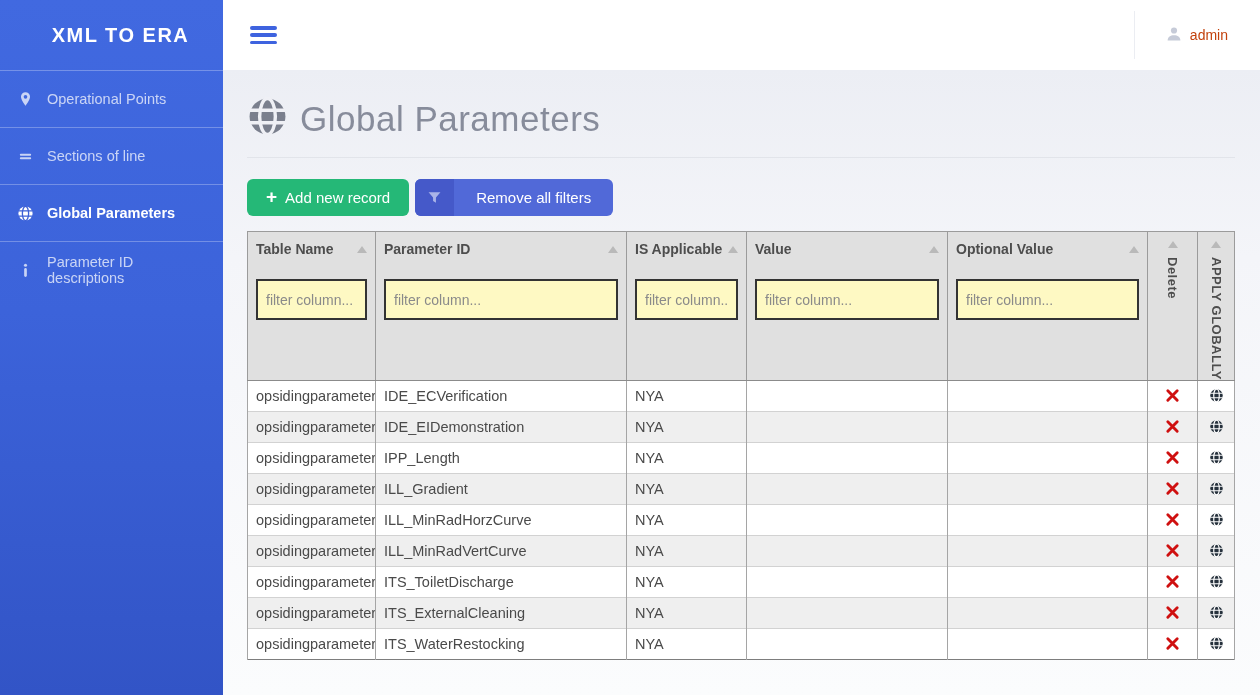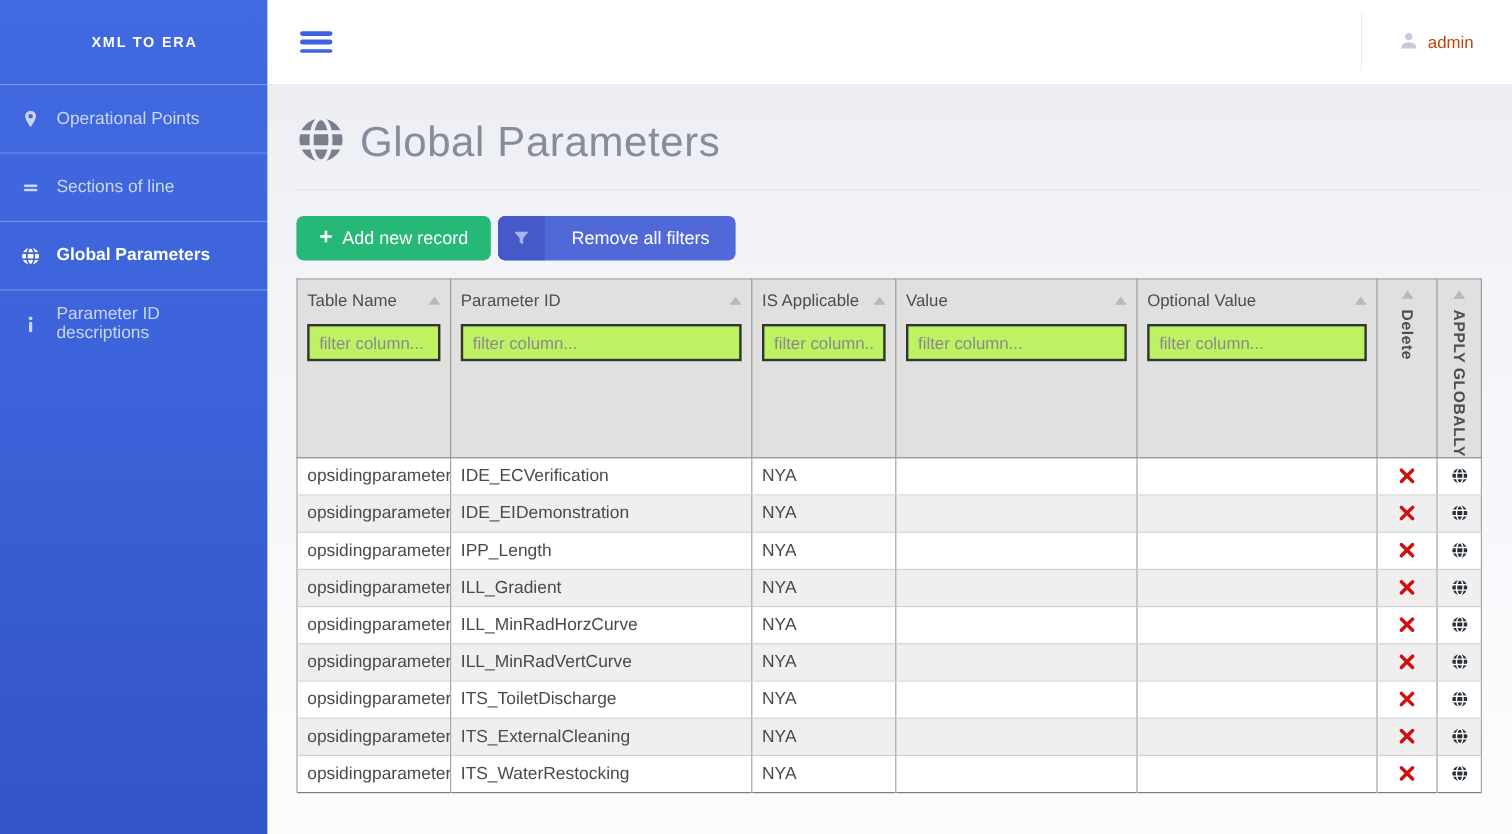--- a/index.html
+++ b/index.html
@@ -4,21 +4,21 @@
 <style>
   * { margin:0; padding:0; box-sizing:border-box; }
   html,body { width:1260px; height:695px; overflow:hidden; font-family:"Liberation Sans", sans-serif; }
   .app { display:flex; width:1260px; height:695px; background:#f2f3f8; }
 
   
   .sidebar { width:223px; min-width:223px; height:695px;
     background:linear-gradient(180deg,#4169e0 0%,#3c63da 45%,#3254c6 100%);
     color:#fff; display:flex; flex-direction:column; }
   .sidebar-title { height:70px; display:flex; align-items:center; justify-content:center;
-    padding-left:18px; font-size:12px; font-weight:bold; letter-spacing:1.5px; color:#ffffff; }
+    padding-left:18px; font-size:20px; font-weight:bold; letter-spacing:1.5px; color:#ffffff; }
   .sidebar-nav { display:flex; flex-direction:column; }
   .nav-item { display:flex; align-items:center; gap:13px; height:57px; padding:0 16px;
     color:rgba(255,255,255,0.72); font-size:14.5px; border-top:1px solid rgba(255,255,255,0.28);
     cursor:pointer; }
   .nav-item.active { color:#ffffff; font-weight:bold; }
   .nav-item .icon { width:18px; height:18px; display:inline-flex; align-items:center; justify-content:center; flex:0 0 18px; }
   .nav-item svg { width:17px; height:17px; }
 
   
   .main { flex:1; display:flex; flex-direction:column; }
@@ -52,25 +52,25 @@
   .btn-filter .funnel-seg svg { width:15px; height:15px; }
   .btn-filter .lbl { padding:0 22px; }
 
   
   .table-wrap { margin-top:15px; }
   table { border-collapse:collapse; table-layout:fixed; width:986px; background:#fff; }
   thead th { background:#e0e0e0; border:1px solid #9b9b9b; border-bottom:1px solid #8b8b8b;
     vertical-align:top; height:147px; padding:9px 8px 0 8px; text-align:left; cursor:pointer; }
   th.vcol { padding:9px 0 0 0; }
   .th-top { display:flex; align-items:center; justify-content:space-between; }
-  .th-label { font-size:14px; font-weight:normal; color:#4d4d4d; white-space:nowrap; overflow:hidden; }
+  .th-label { font-size:14px; font-weight:bold; color:#4d4d4d; white-space:nowrap; overflow:hidden; }
   .sort-arrow { width:0; height:0; border-left:5px solid transparent; border-right:5px solid transparent;
     border-bottom:7px solid #b9b9b9; flex:0 0 auto; margin-left:4px; }
-  .filter-input { margin-top:12px; width:100%; height:31px; border:2px solid #333333;
-    padding:0 8px; font-size:14px; color:#444; background:#bef264; font-family:inherit; }
+  .filter-input { margin-top:22px; width:100%; height:41px; border:2px solid #333333;
+    padding:0 8px; font-size:14px; color:#444; background:#fef9c3; font-family:inherit; }
   .filter-input::placeholder { color:#8a8a8a; }
   .vcol-inner { display:flex; flex-direction:column; align-items:center; gap:9px; }
   .v-label { writing-mode:vertical-rl; font-size:13px; font-weight:bold; color:#4d4d4d;
     white-space:nowrap; letter-spacing:0.5px; }
 
   tbody td { height:31px; border-left:1px solid #a5a5a5; border-right:1px solid #a5a5a5;
     border-top:1px solid #d2d2d2; padding:0 8px; font-size:14.5px; color:#4a4a4a;
     white-space:nowrap; overflow:hidden; }
   tbody tr:nth-child(even) td { background:#efefef; }
   tbody tr:nth-child(odd) td { background:#ffffff; }

